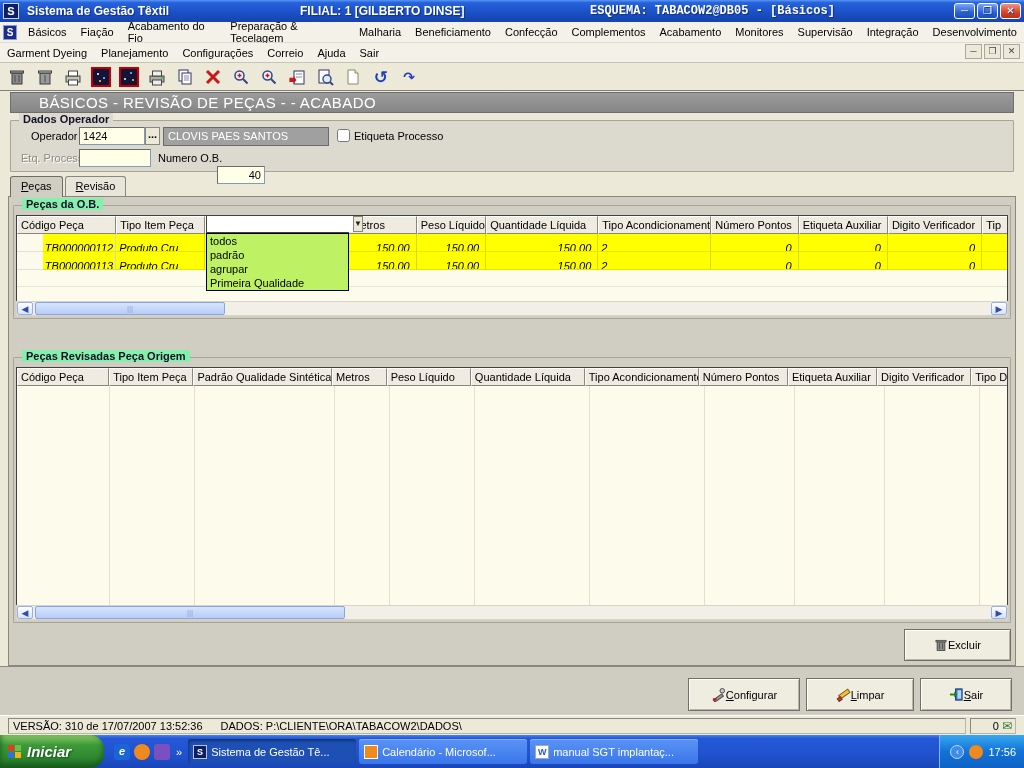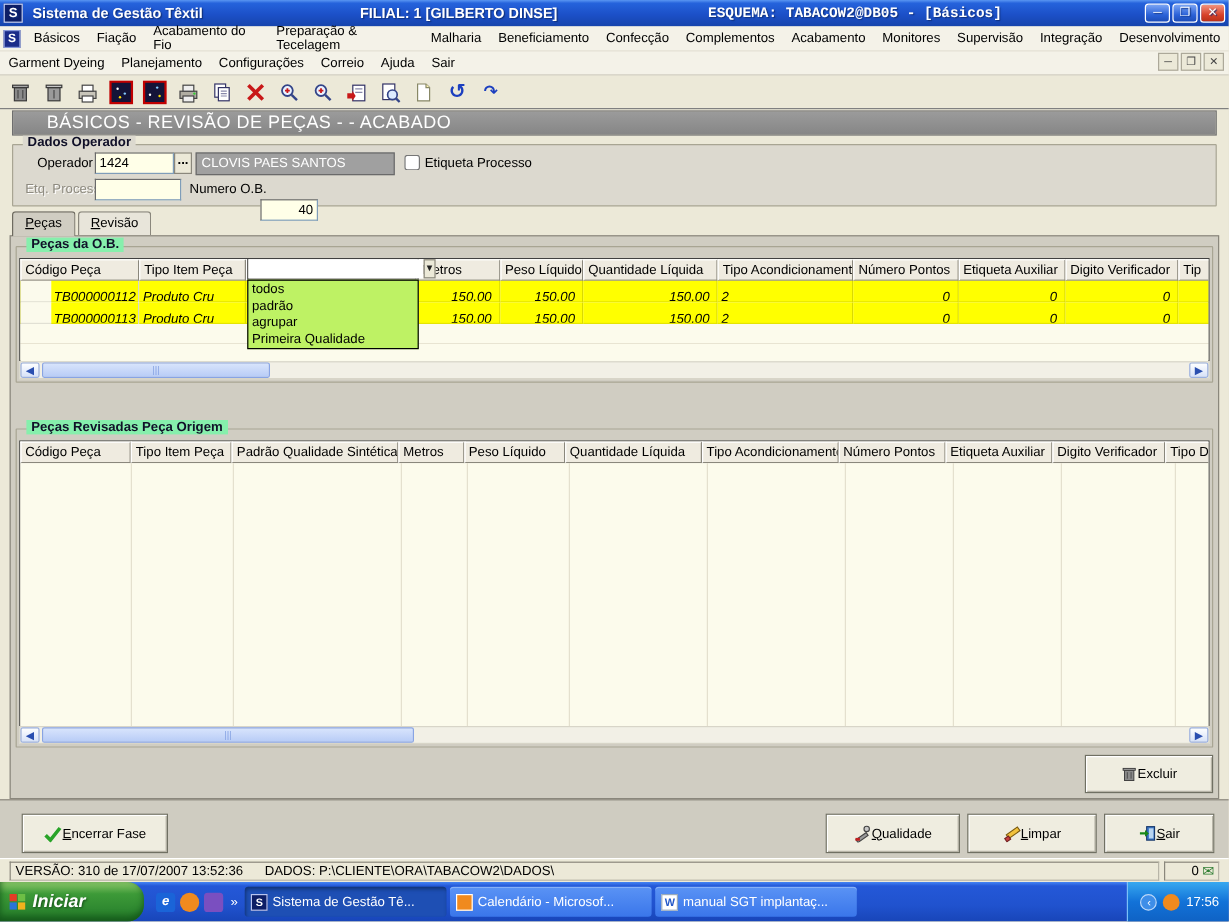--- a/index.html
+++ b/index.html
@@ -143,21 +143,21 @@
     border-top:1px solid #fff; display:flex; align-items:center; }
   .st-left { margin-left:8px; width:958px; height:16px; border:1px solid #B8B5A8; border-top-color:#8A877C;
     border-left-color:#8A877C; padding:1px 4px; white-space:nowrap; overflow:hidden; display:flex; gap:18px; }
   .st-right { margin-left:4px; width:46px; height:16px; border:1px solid #B8B5A8; border-top-color:#8A877C;
     border-left-color:#8A877C; display:flex; align-items:center; justify-content:flex-end; gap:3px; padding:0 3px; }
   .env { color:#2E7D32; font-size:12px; line-height:12px; }
 
   
   .taskbar { position:absolute; left:0; top:735px; width:1024px; height:33px;
     background:linear-gradient(180deg,#4484F4 0%,#2458D8 10%,#2052CE 60%,#1845B8 100%); display:flex; align-items:center; }
-  .startbtn { width:120px; height:33px; border-radius:0 14px 14px 0;
+  .startbtn { width:104px; height:33px; border-radius:0 14px 14px 0;
     background:linear-gradient(180deg,#8CC86A 0%,#3D9A38 30%,#2E8830 70%,#1E6C22 100%);
     color:#fff; font-style:italic; font-weight:bold; font-size:15px; display:flex; align-items:center; gap:5px;
     padding-left:8px; text-shadow:1px 1px 2px #164E18; box-shadow:inset 0 -3px 6px #14581A; }
   .xpflag { width:14px; height:14px; display:grid; grid-template-columns:6px 6px; grid-template-rows:6px 6px; gap:1px; }
   .xpflag i:nth-child(1){background:#E33C26} .xpflag i:nth-child(2){background:#6DBE45}
   .xpflag i:nth-child(3){background:#2C74D8} .xpflag i:nth-child(4){background:#F2B21D}
   .quick { display:flex; align-items:center; gap:4px; margin:0 6px 0 10px; }
   .ql { width:16px; height:16px; border-radius:3px; color:#fff; font-size:11px; font-weight:bold;
     text-align:center; line-height:15px; }
   .ql.ie { background:#1A64D8; font-style:italic; }
@@ -481,33 +481,27 @@
           <rect x="4" y="5" width="10" height="11" fill="#8A8A8A" stroke="#3A3A3A"></rect>
           <rect x="2.5" y="3" width="13" height="2" fill="#AAA" stroke="#3A3A3A"></rect>
           <line x1="7" y1="7" x2="7" y2="14" stroke="#4A4A4A"></line>
           <line x1="11" y1="7" x2="11" y2="14" stroke="#4A4A4A"></line>
         </svg>
       <span>Excluir</span>
     </button>
   </div>
 
   <div class="btnbar">
-    <button class="btn encerrar-btn">
-      <svg width="16" height="14" viewBox="0 0 16 14">
-          <polyline points="2,8 6,12 14,2" fill="none" stroke="#28A428" stroke-width="3"></polyline>
-        </svg>
-      <span class="mn">Encerrar Fase</span>
-    </button>
     <button class="btn configurar-btn">
       <svg width="15" height="15" viewBox="0 0 16 16">
           <rect x="2" y="10" width="11" height="3" fill="#9A9A9A" stroke="#444" transform="rotate(-35 8 11)"></rect>
           <circle cx="12" cy="4" r="2.4" fill="#C8C8C8" stroke="#444"></circle>
           <rect x="2" y="12" width="4" height="2.5" fill="#C02020"></rect>
         </svg>
-      <span class="mn">Qualidade</span>
+      <span class="mn">Configurar</span>
     </button>
     <button class="btn limpar-btn">
       <svg width="15" height="15" viewBox="0 0 16 16">
           <rect x="3" y="6" width="12" height="4" fill="#F2C23C" stroke="#7A5A10" transform="rotate(-35 8 8)"></rect>
           <rect x="1.5" y="11" width="4" height="3.4" fill="#C84040" stroke="#702020" transform="rotate(-35 4 12)"></rect>
         </svg>
       <span class="mn">Limpar</span>
     </button>
     <button class="btn sair-btn">
       <svg width="15" height="15" viewBox="0 0 16 16">

